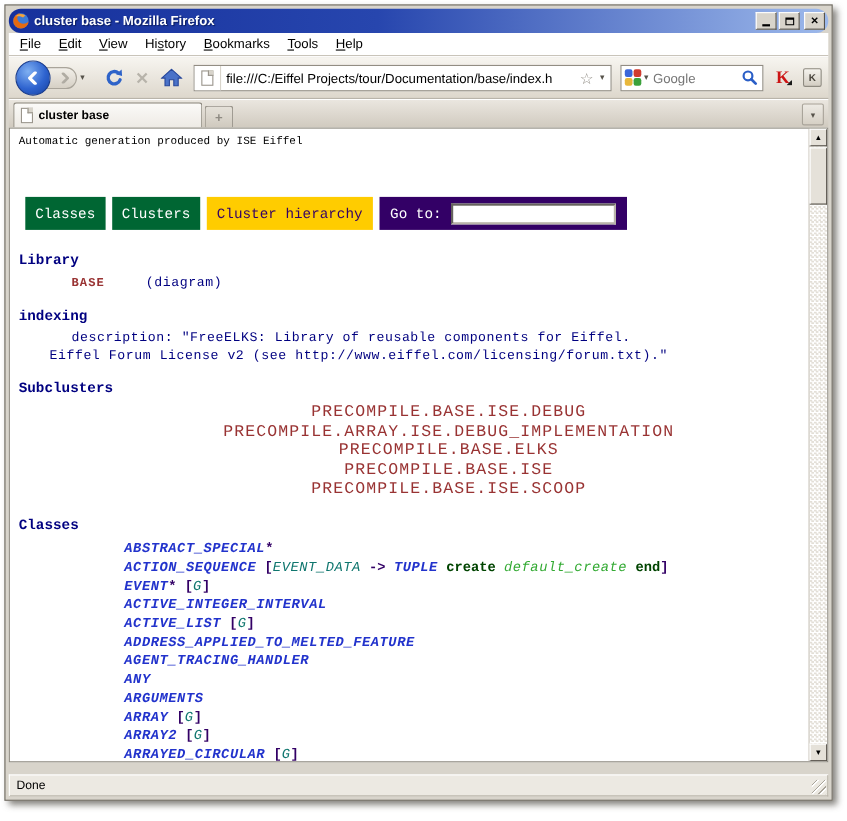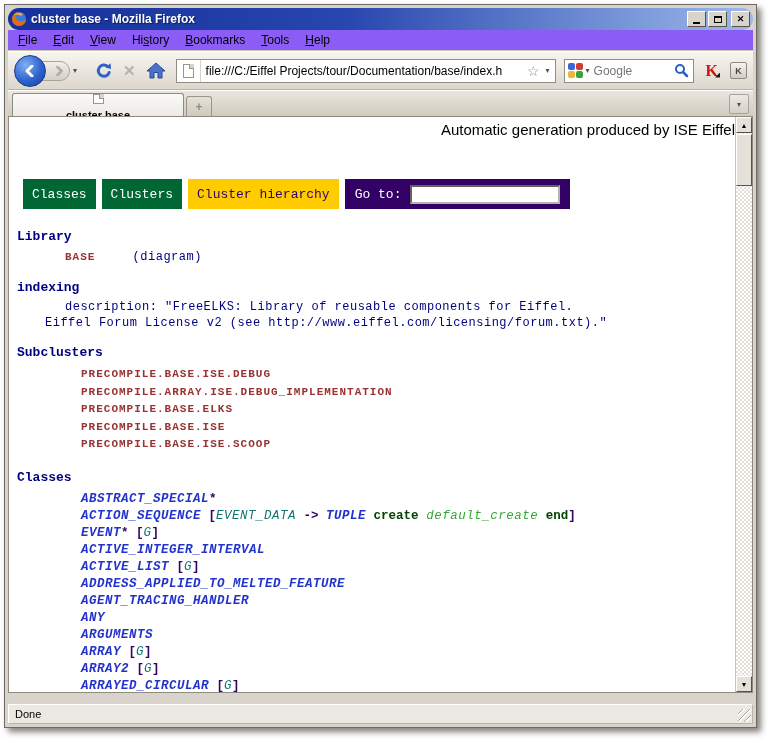--- a/index.html
+++ b/index.html
@@ -21,21 +21,21 @@
                 flex:1; white-space:nowrap; overflow:hidden; }
   .tb-btn { width:19px; height:16px; margin-left:2px; background:#D8D4CB;
             border:1px solid; border-color:#FFFFFF #57534B #57534B #FFFFFF;
             display:flex; align-items:center; justify-content:center;
             font-size:9px; font-weight:bold; color:#000; cursor:default; }
   .tb-btn.close { margin-left:4px; }
   .glyph-min { width:7px; height:2px; background:#000; margin-top:8px; }
   .glyph-max { width:8px; height:7px; border:1px solid #000; border-top-width:2px; }
 
   
-  .menubar { height:21px; flex:0 0 21px; background:#8b5cf6; display:flex;
+  .menubar { height:21px; flex:0 0 21px; background:#ffffff; display:flex;
              align-items:center; font-size:12px; color:#000;
              border-bottom:1px solid #C9C4BA; padding-left:2px; }
   .menu-item { padding:2px 8px; }
   .menu-item .u { text-decoration:underline; }
 
   
   .navbar { height:39px; flex:0 0 39px;
             background:linear-gradient(#F7F5F0,#DDD7CC);
             border-top:1px solid #FFFFFF; border-bottom:1px solid #B9B4AA;
             display:flex; align-items:center; padding:0 6px; }
@@ -74,38 +74,38 @@
   .kasp::after{ content:""; position:absolute; right:-2px; bottom:2px; width:5px; height:5px; background:#1A1A1A; clip-path:polygon(0 100%,100% 0,100% 100%); }
   .kbtn { width:17px; height:17px; margin-left:12px; background:linear-gradient(#F5F3EE,#D3CDC2);
           border:1px solid #8E8A80; border-radius:2px; font-size:9px; font-weight:bold;
           color:#4A463E; display:flex; align-items:center; justify-content:center; }
 
   
   .tabbar { height:26px; flex:0 0 26px; background:linear-gradient(#EAE6DF,#D0CABF);
             border-top:1px solid #fff; display:flex; align-items:flex-end; padding:0 4px; }
   .tab { width:172px; height:23px; background:linear-gradient(#FBFAF8,#EDEAE4);
          border:1px solid #8E8A80; border-bottom:none; border-radius:3px 3px 0 0;
-         display:flex; align-items:center; padding:0 6px; gap:5px;flex-direction:column; }
+         display:flex; align-items:center; padding:0 6px; gap:5px; }
   .tab-label { font-size:11px; font-weight:bold; color:#000; white-space:nowrap; overflow:hidden; }
   .newtab { width:26px; height:20px; margin-left:2px; background:linear-gradient(#E5E1D9,#CFC9BE);
             border:1px solid #9A958C; border-bottom:none; border-radius:3px 3px 0 0;
             display:flex; align-items:center; justify-content:center;
             color:#8E8A82; font-size:12px; font-weight:bold; }
   .tab-spacer { flex:1; }
   .alltabs { width:20px; height:20px; margin-bottom:2px; background:linear-gradient(#EDEAE4,#D6D0C5);
              border:1px solid #A9A49A; border-radius:2px; display:flex; align-items:center;
              justify-content:center; font-size:8px; color:#57534B; }
 
   
   .viewport { flex:1; position:relative; border:1px solid #8E8A80; background:#fff; overflow:hidden; }
   .page { position:absolute; left:0; top:0; right:17px; bottom:0; overflow:hidden;
           background:#fff; padding:4px 0 0 8px;
           font-family:"Liberation Mono","DejaVu Sans Mono",monospace;
           font-size:12px; color:#000080; }
-  .banner { text-align:right; font-family:Liberation Sans, sans-serif; font-size:15px;
+  .banner { text-align:left; font-family:Liberation Mono, monospace; font-size:10px;
             color:#000; line-height:18px; }
 
   .btnrow { display:flex; align-items:stretch; gap:6px; margin:40px 0 0 6px; height:30px;
             font-size:13px; }
   .btn { display:flex; align-items:center; padding:0 9px; white-space:nowrap; }
   .btn-green { background:#006633; color:#FFFFFF; }
   .btn-gold  { background:#FFCC00; color:#330066; }
   .goto-box  { background:#330066; color:#FFFFFF; display:flex; align-items:center;
                gap:9px; padding:0 10px; }
   .goto-box input { width:150px; height:19px; border:2px inset #B9B4AA; outline:none;
@@ -114,24 +114,24 @@
   .sec-head { font-weight:bold; font-size:13px; color:#000080; line-height:16px; }
   .lib-head  { margin-top:20px; }
   .base-row  { margin:5px 0 0 48px; }
   .maroon { color:#993333; font-weight:bold; font-size:11px; letter-spacing:1px;text-align:right; }
   .diagram-link { color:#000080; font-size:12px; margin-left:30px; letter-spacing:.5px; }
   .idx-head { margin-top:16px; }
   .idx-line1 { margin:4px 0 0 48px; letter-spacing:.5px; }
   .idx-line2 { margin:2px 0 0 28px; letter-spacing:.5px; }
   .sub-head { margin-top:15px; }
   .sub-list { margin:5px 0 0 64px; }
-  .sub-item { line-height:17.5px; color:#993333; font-weight:bold; font-size:11px; letter-spacing:1px; }
+  .sub-item { line-height:17.5px; color:#993333; font-weight:normal; font-size:15px; letter-spacing:1px;text-align:center; }
   .cls-head { margin-top:16px; }
   .cls-list { margin:5px 0 0 64px; }
-  .class-row { line-height:17px; font-size:12.5px; white-space:nowrap; }
+  .class-row { line-height:17px; font-size:12.5px; white-space:nowrap;margin-left:32px; }
   .seg-cls  { color:#2233CC; font-weight:bold; font-style:italic; letter-spacing:.5px; }
   .seg-gen  { color:#0f766e; font-style:italic; letter-spacing:.5px; }
   .seg-pun  { color:#330066; font-weight:bold; }
   .seg-kw   { color:#004400; font-weight:bold; }
   .seg-feat { color:#33AA33; font-style:italic; letter-spacing:.5px; }
 
   
   .scrollbar { position:absolute; right:0; top:0; bottom:0; width:17px;
                border-left:1px solid #C9C4BA;
                background:#fff;

